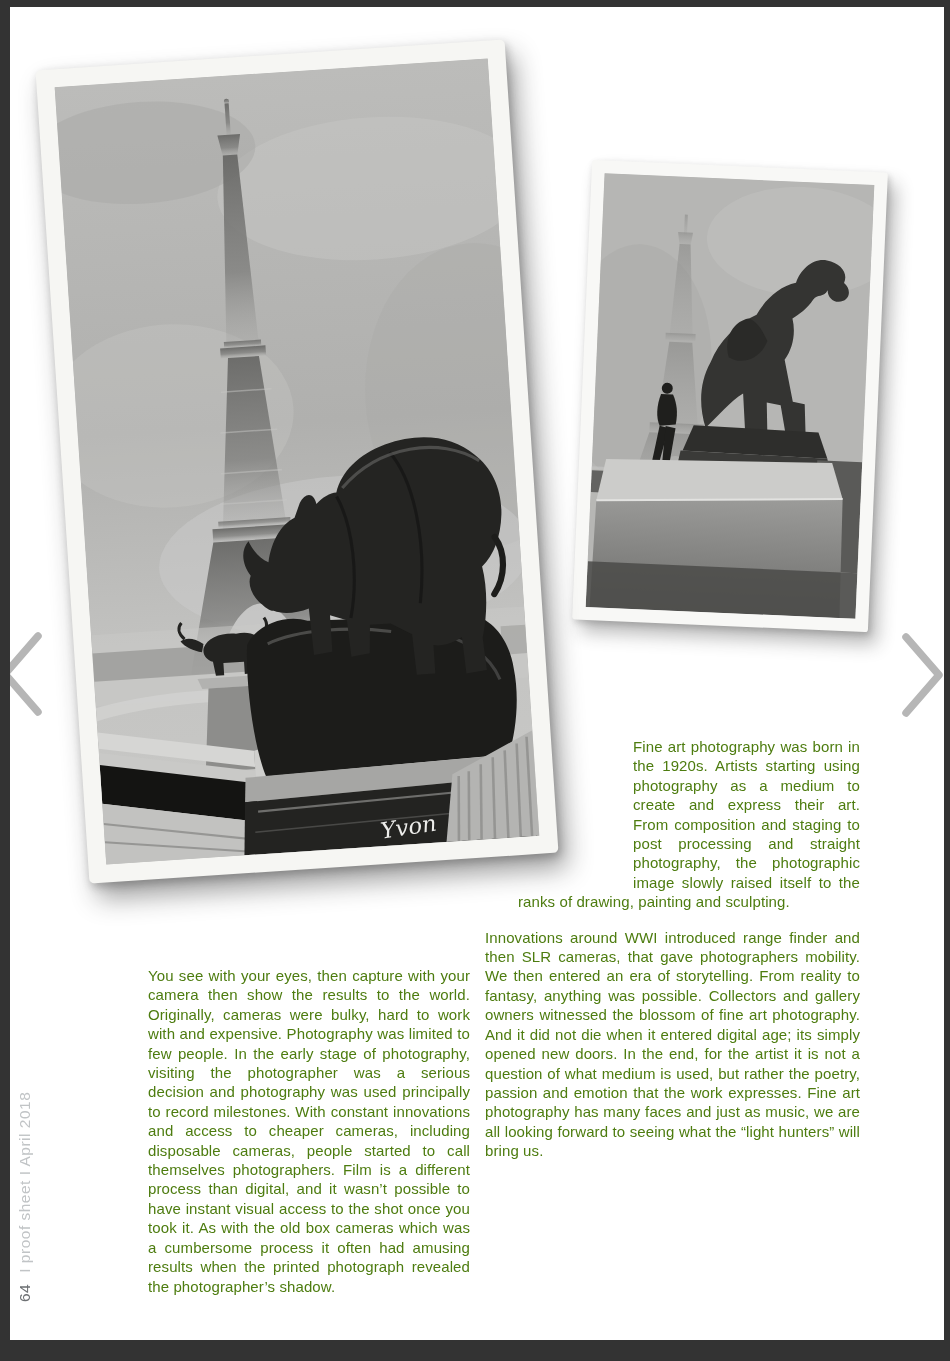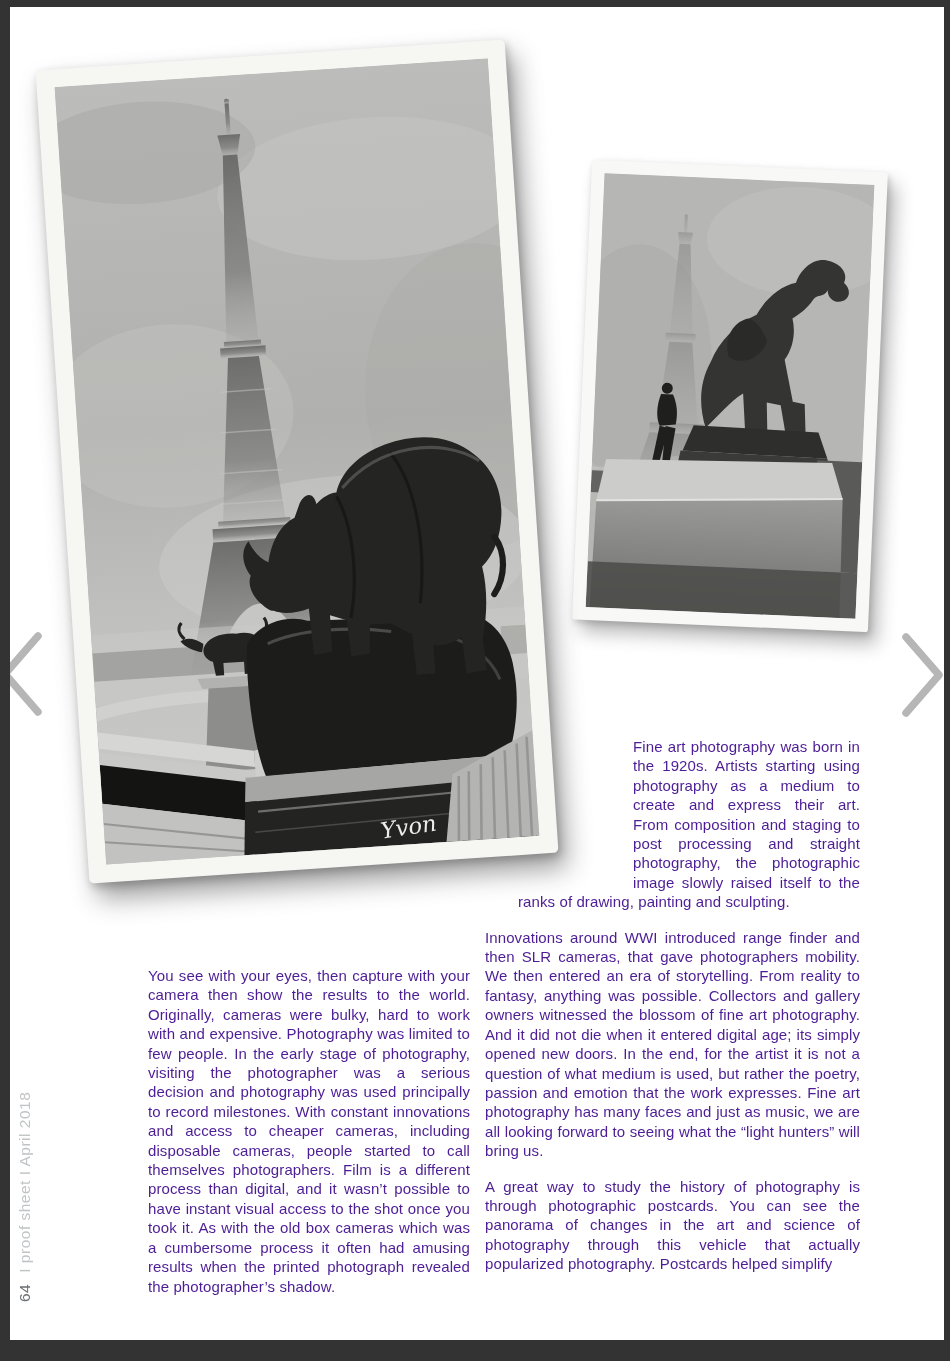--- a/index.html
+++ b/index.html
@@ -38,21 +38,21 @@
   }
   .card2 .photo { position:absolute; left:13px; top:13px; right:13px; bottom:13px; background:#b6b6b4; overflow:hidden; }
   .photo svg { width:100%; height:100%; display:block; }
 
   
   .col { position:absolute; z-index:20; }
   .col-left  { left:148px; top:966px; width:322px; }
   .col-right { left:485px; top:737px; width:375px; }
   .col p {
     margin:0 0 16px 0; font-size:15px; line-height:19.4px;
-    color:#4c1d95; text-align:justify; letter-spacing:.1px;
+    color:#4d7c0f; text-align:justify; letter-spacing:.1px;
   }
   .wrap-a { float:left; width:148px; height:136px; }
   .wrap-b { float:left; clear:left; width:33px; height:20px; }
 
   
   .folio {
     position:absolute; left:16px; top:1302px; z-index:55;
     transform:rotate(-90deg); transform-origin:0 0;
     white-space:nowrap; font-size:15.5px; letter-spacing:.5px;
   }
@@ -260,16 +260,15 @@
 
   <div class="col col-left">
     <p>You see with your eyes, then capture with your camera then show the results to the world. Originally, cameras were bulky, hard to work with and expensive. Photography was limited to few people. In the early stage of photography, visiting the photographer was a serious decision and photography was used principally to record milestones. With constant innovations and access to cheaper cameras, including disposable cameras, people started to call themselves photographers. Film is a different process than digital, and it wasn’t possible to have instant visual access to the shot once you took it. As with the old box cameras which was a cumbersome process it often had amusing results when the printed photograph revealed the photographer’s shadow.</p>
   </div>
 
   <div class="col col-right">
     <div class="wrap-a"></div>
     <div class="wrap-b"></div>
     <p>Fine art photography was born in the 1920s. Artists starting using photography as a medium to create and express their art. From composition and staging to post processing and straight photography, the photographic image slowly raised itself to the ranks of drawing, painting and sculpting.</p>
     <p>Innovations around WWI introduced range finder and then SLR cameras, that gave photographers mobility. We then entered an era of storytelling. From reality to fantasy, anything was possible. Collectors and gallery owners witnessed the blossom of fine art photography. And it did not die when it entered digital age; its simply opened new doors. In the end, for the artist it is not a question of what medium is used, but rather the poetry, passion and emotion that the work expresses. Fine art photography has many faces and just as music, we are all looking forward to seeing what the “light hunters” will bring us.</p>
-    <p>A great way to study the history of photography is through photographic postcards. You can see the panorama of changes in the art and science of photography through this vehicle that actually popularized photography. Postcards helped simplify</p>
   </div>
 
 </div>
 
 </body></html>

